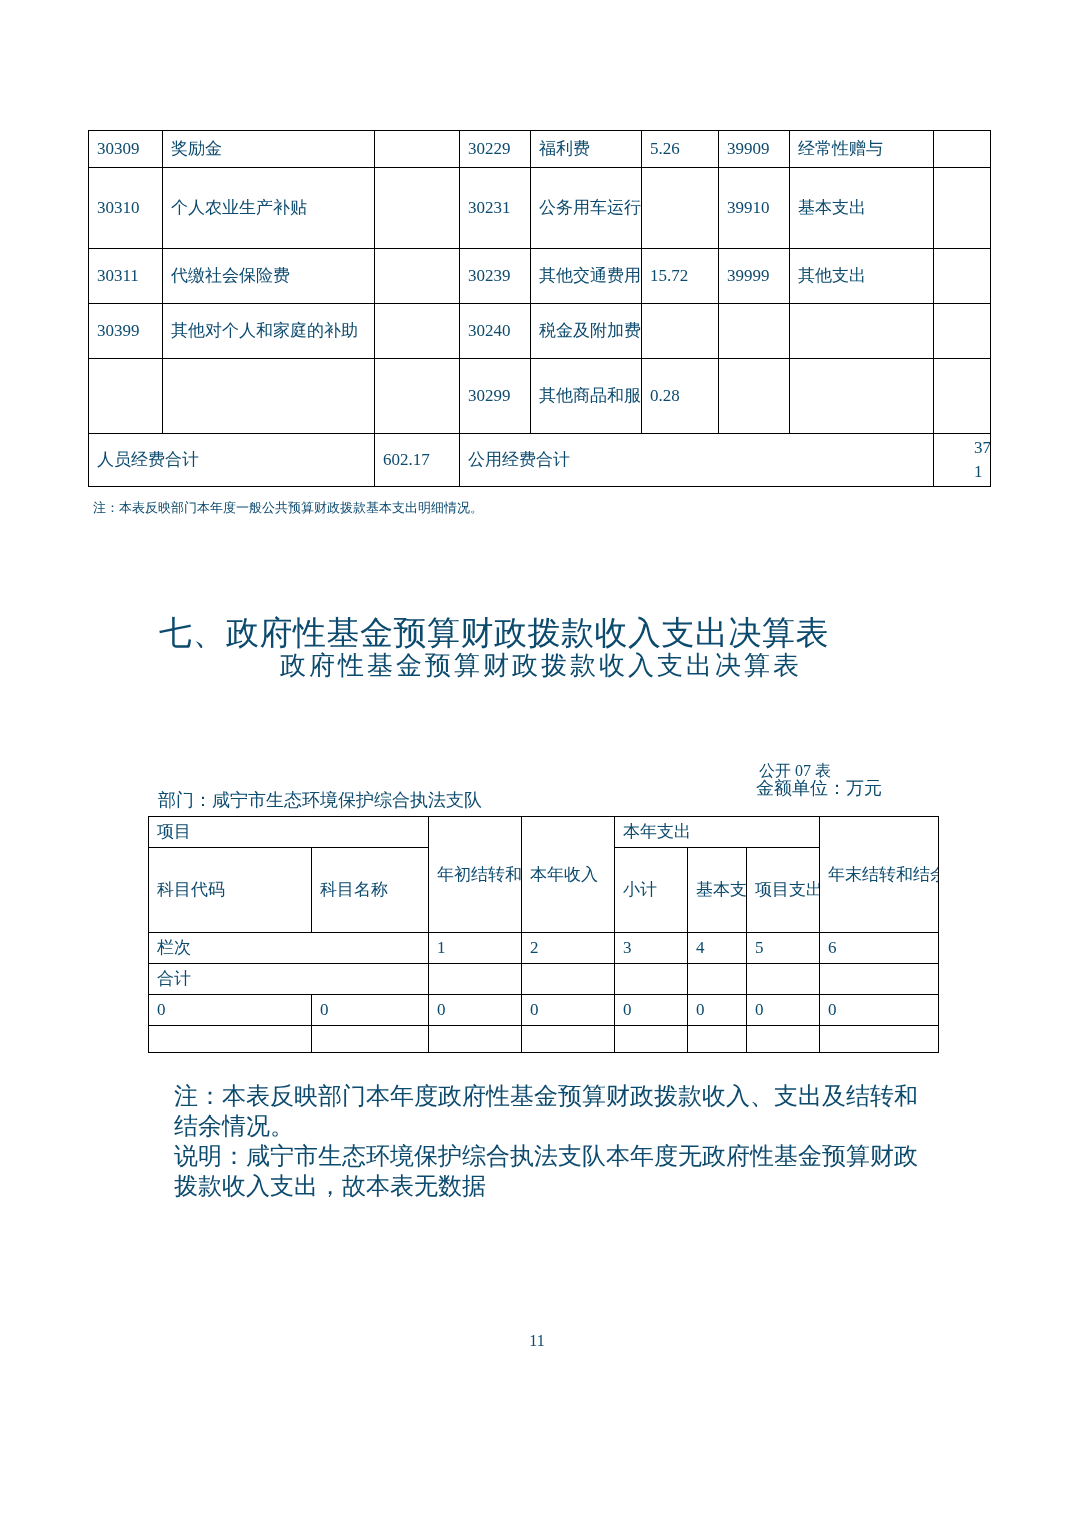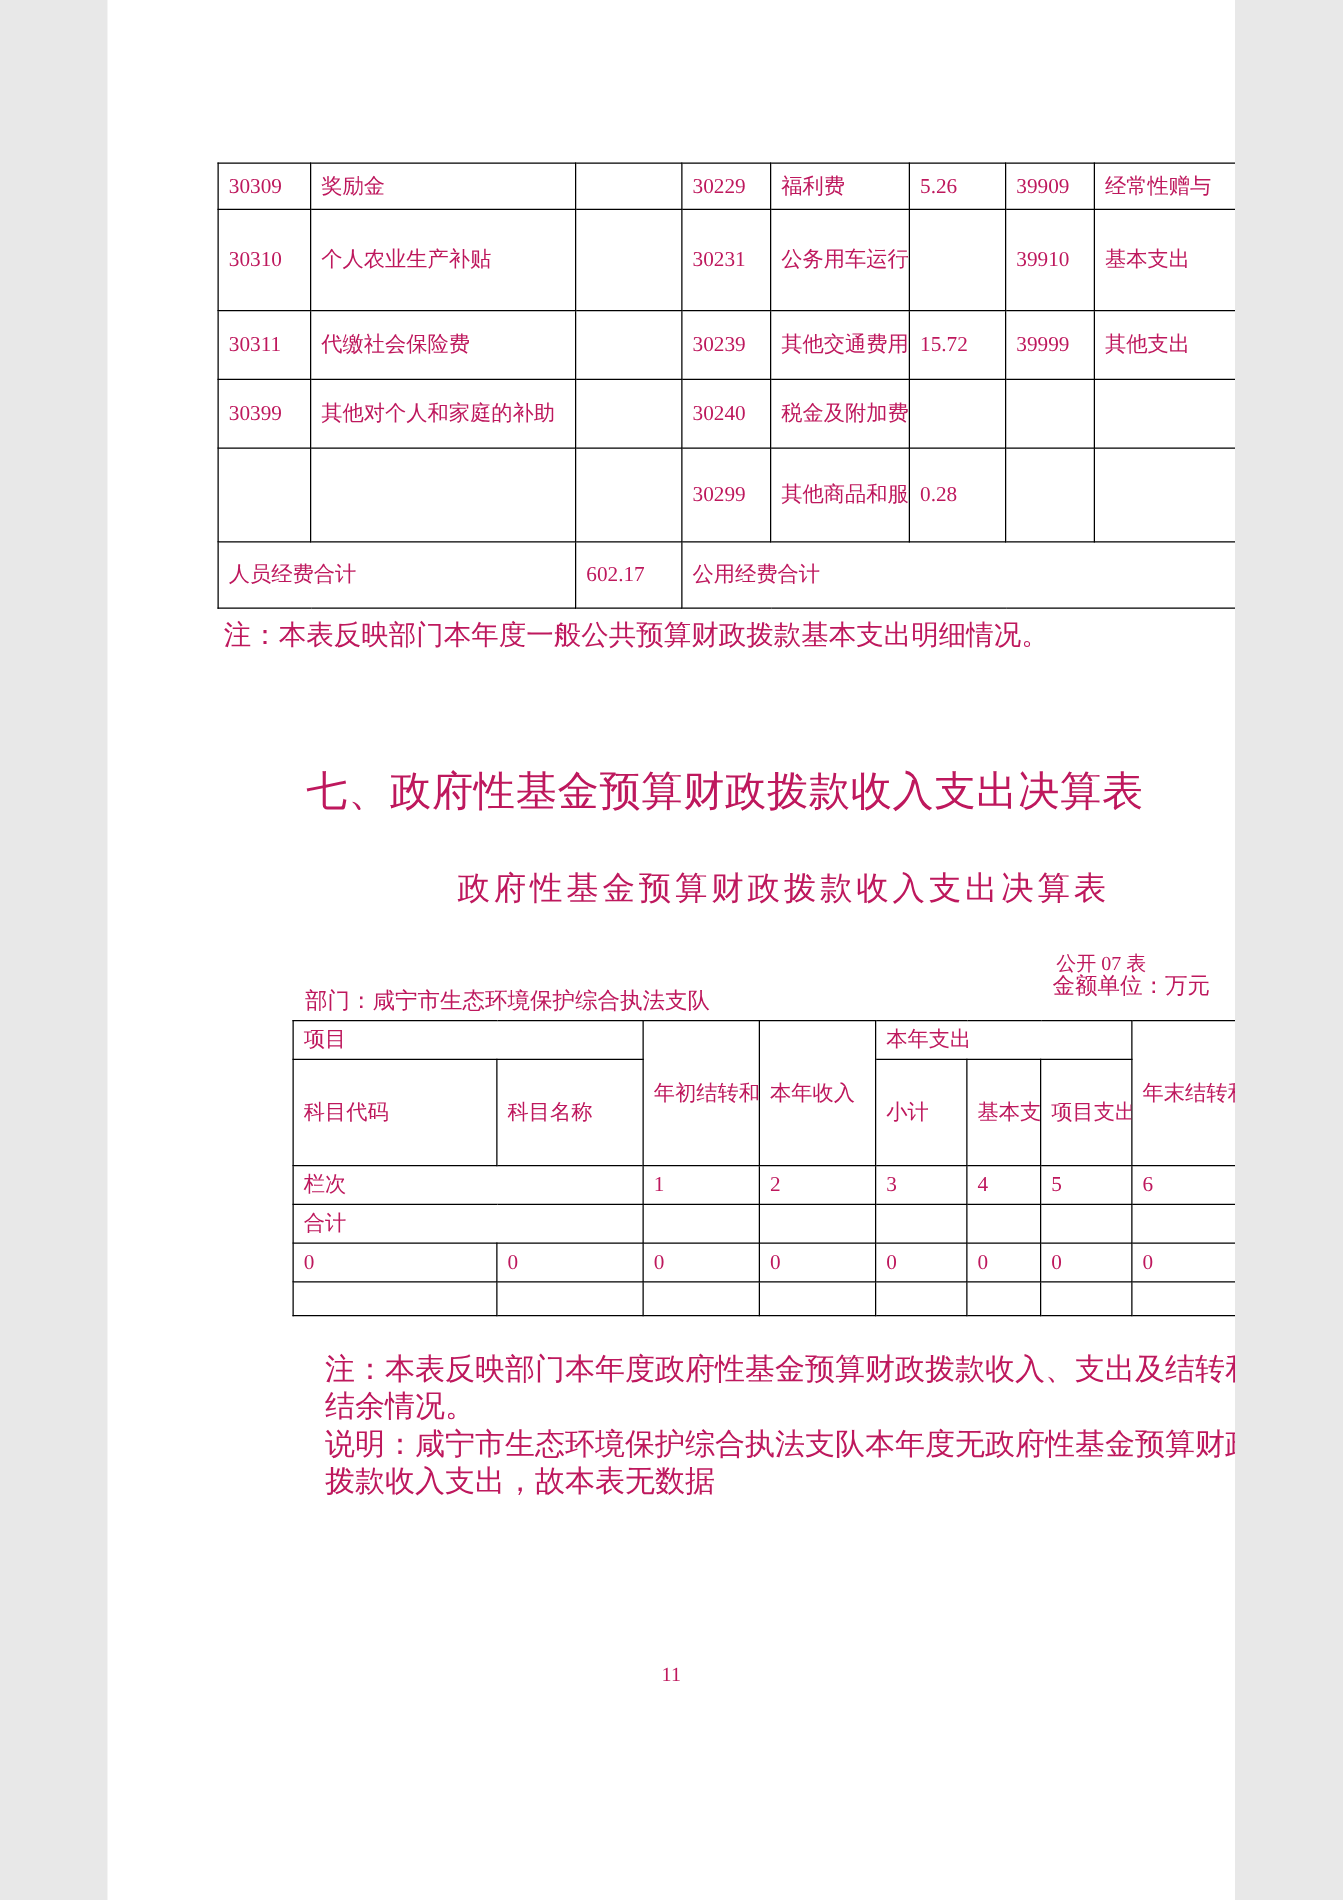--- a/index.html
+++ b/index.html
@@ -1,22 +1,22 @@
 <!DOCTYPE html>
 <html><head>
 <meta charset="utf-8">
 <style>
   html,body{margin:0;padding:0;background:#e8e8e8;}
   .page{
     position:relative;
-    width:902px;height:1520px;
+    width:1074px;height:1520px;
     background:#ffffff;
     margin:0 auto;
     font-family:"Liberation Serif","DejaVu Serif",serif;
-    color:#be185d;
+    color:#0c4a6e;
     overflow:hidden;
   }
   table{border-collapse:collapse;table-layout:fixed;}
   td{
     border:1px solid #000;
     font-size:17px;
     line-height:26px;
     vertical-align:middle;
     text-align:left;
     padding:2px 8px;
@@ -33,30 +33,30 @@
   .t1 tr.r5{height:49px;}
   .t1 td{line-height:26px;}
   .iw70{width:70px;}
   .iw175{width:175px;}
   .iw58{width:58px;}
   .iw90{width:90px;}
   .iw40{width:40px;}
   .iw34{width:34px;word-break:break-all;line-height:24px;margin-left:32px;}
   .note-1{
     position:absolute;left:93px;top:494px;
-    font-size:22px;line-height:28px;
+    font-size:13px;line-height:28px;
   }
   
   .sec-heading{
     position:absolute;left:159px;top:615px;margin:0;
     font-family:"Liberation Sans","DejaVu Sans",sans-serif;
     font-weight:normal;font-size:33px;line-height:36px;letter-spacing:0.5px;
   }
   .sec-subheading{
-    position:absolute;left:280px;top:694px;
+    position:absolute;left:280px;top:649px;
     font-size:26px;line-height:34px;letter-spacing:3px;
   }
   .meta-code{position:absolute;left:759px;top:761px;font-size:16px;}
   .meta-dept{position:absolute;left:158px;top:788px;font-size:18px;}
   .meta-unit{position:absolute;left:756px;top:776px;font-size:18px;}
   
   .t2{position:absolute;left:148px;top:816px;width:790px;}
   .t2 tr.h1{height:26px;}
   .t2 tr.h2{height:85px;}
   .t2 tr.rcol{height:29px;}

